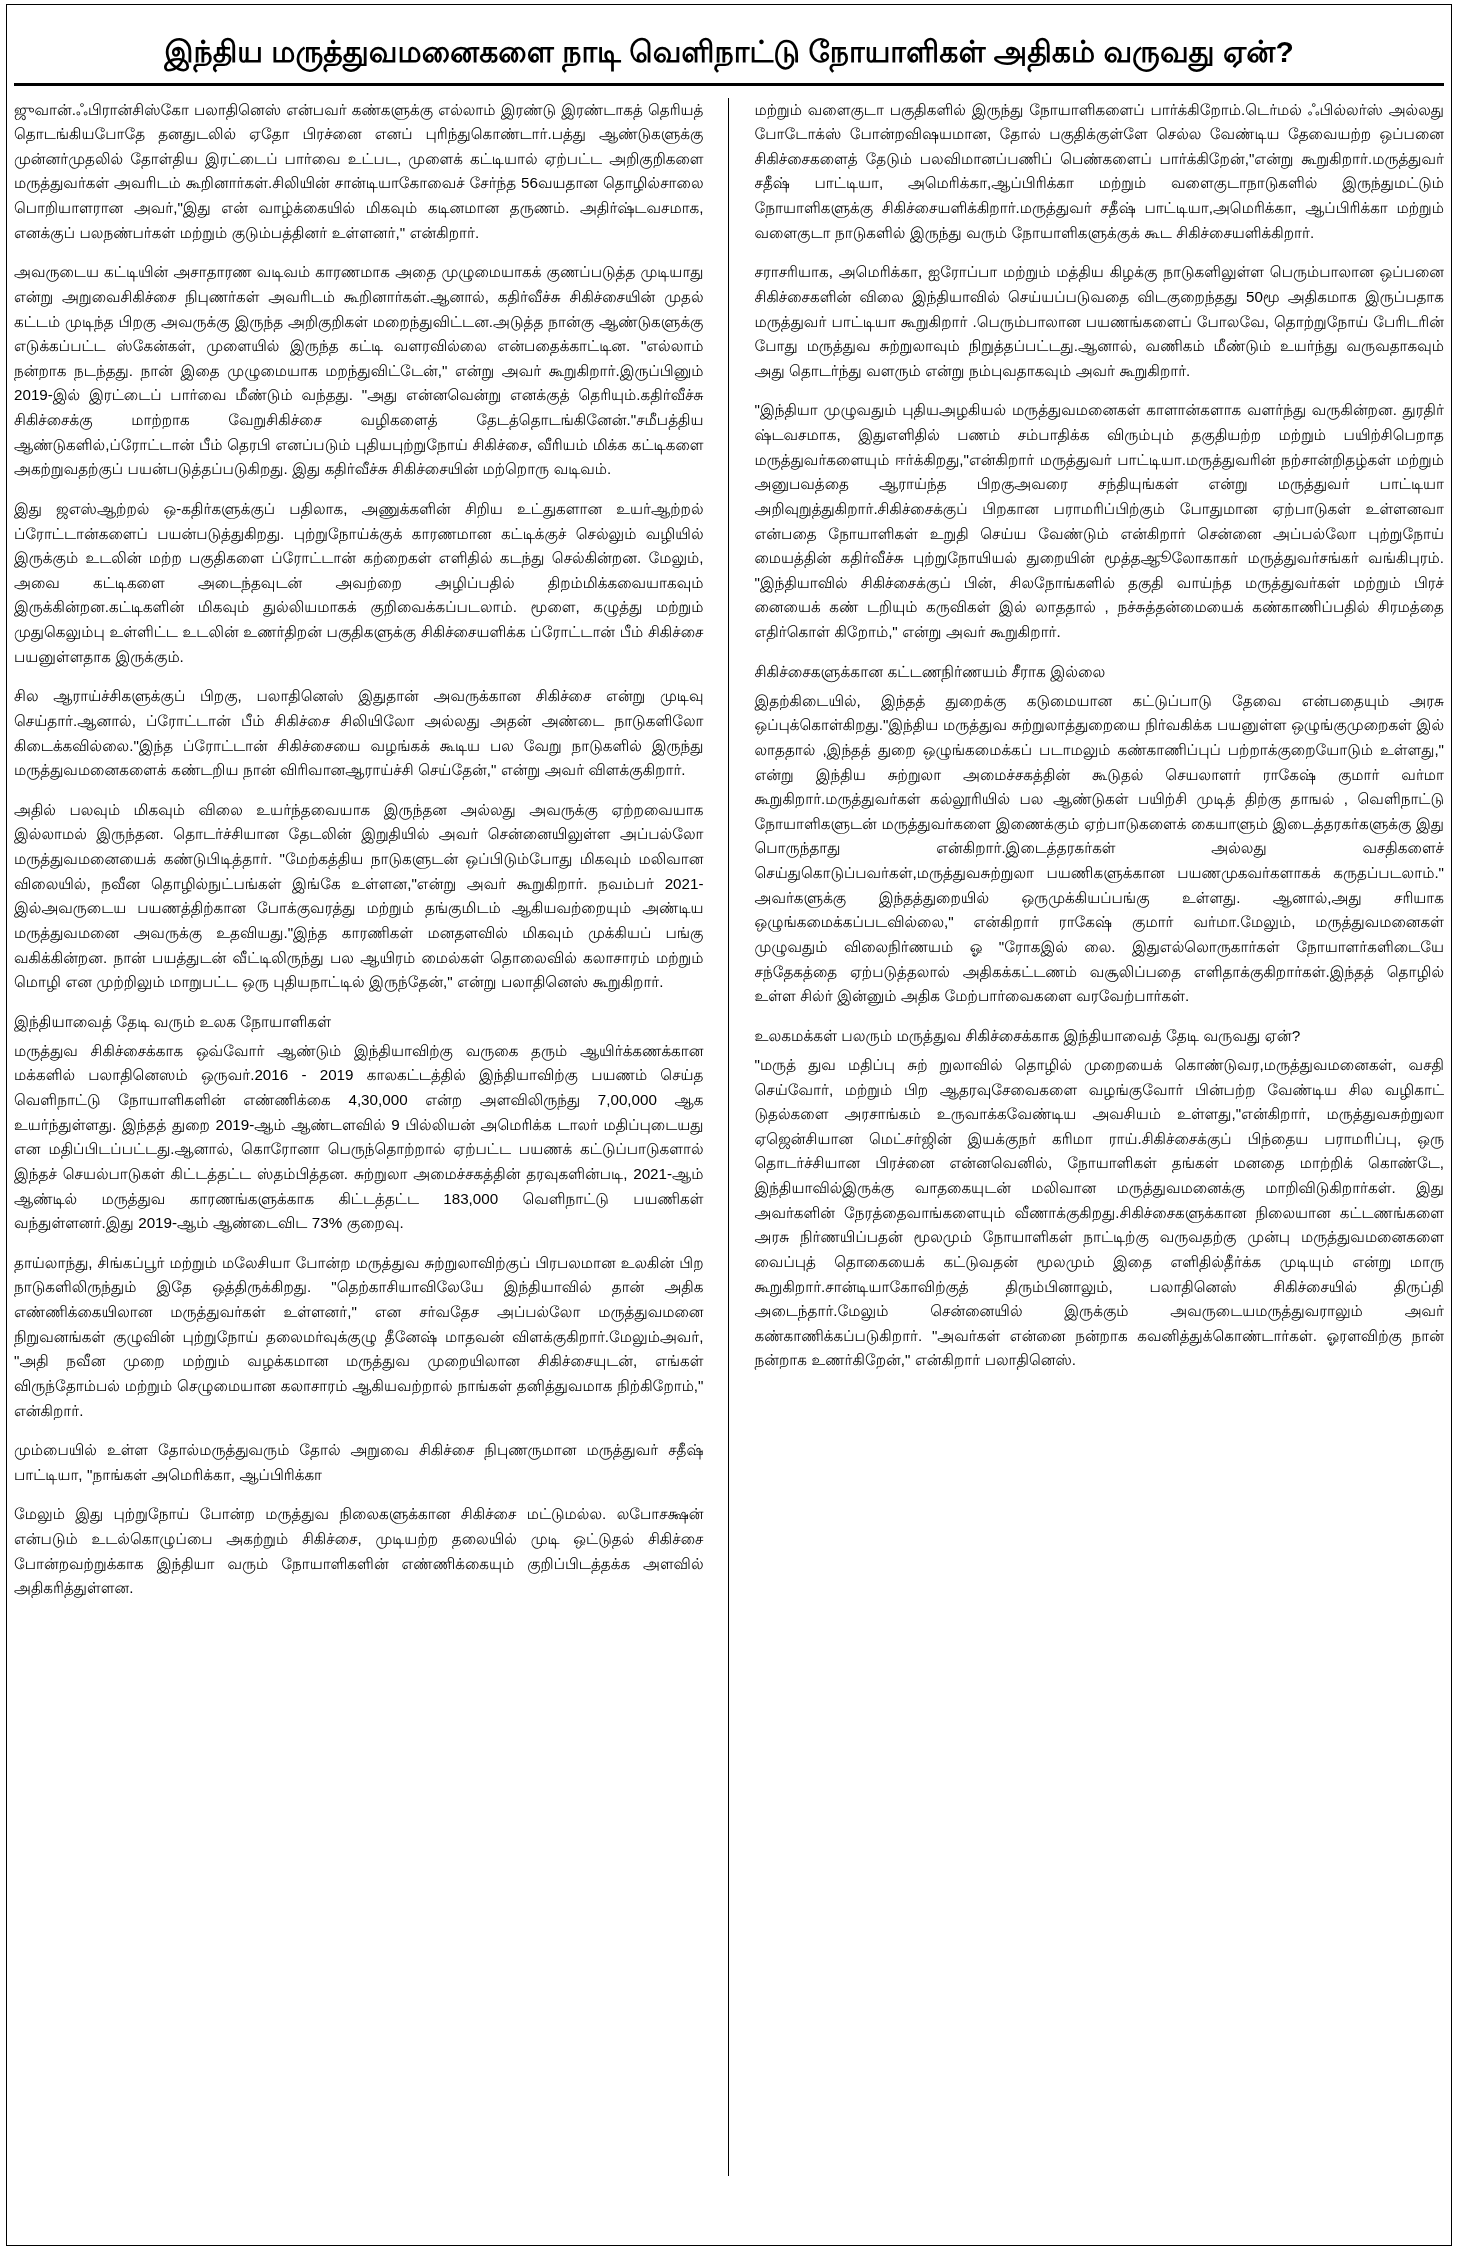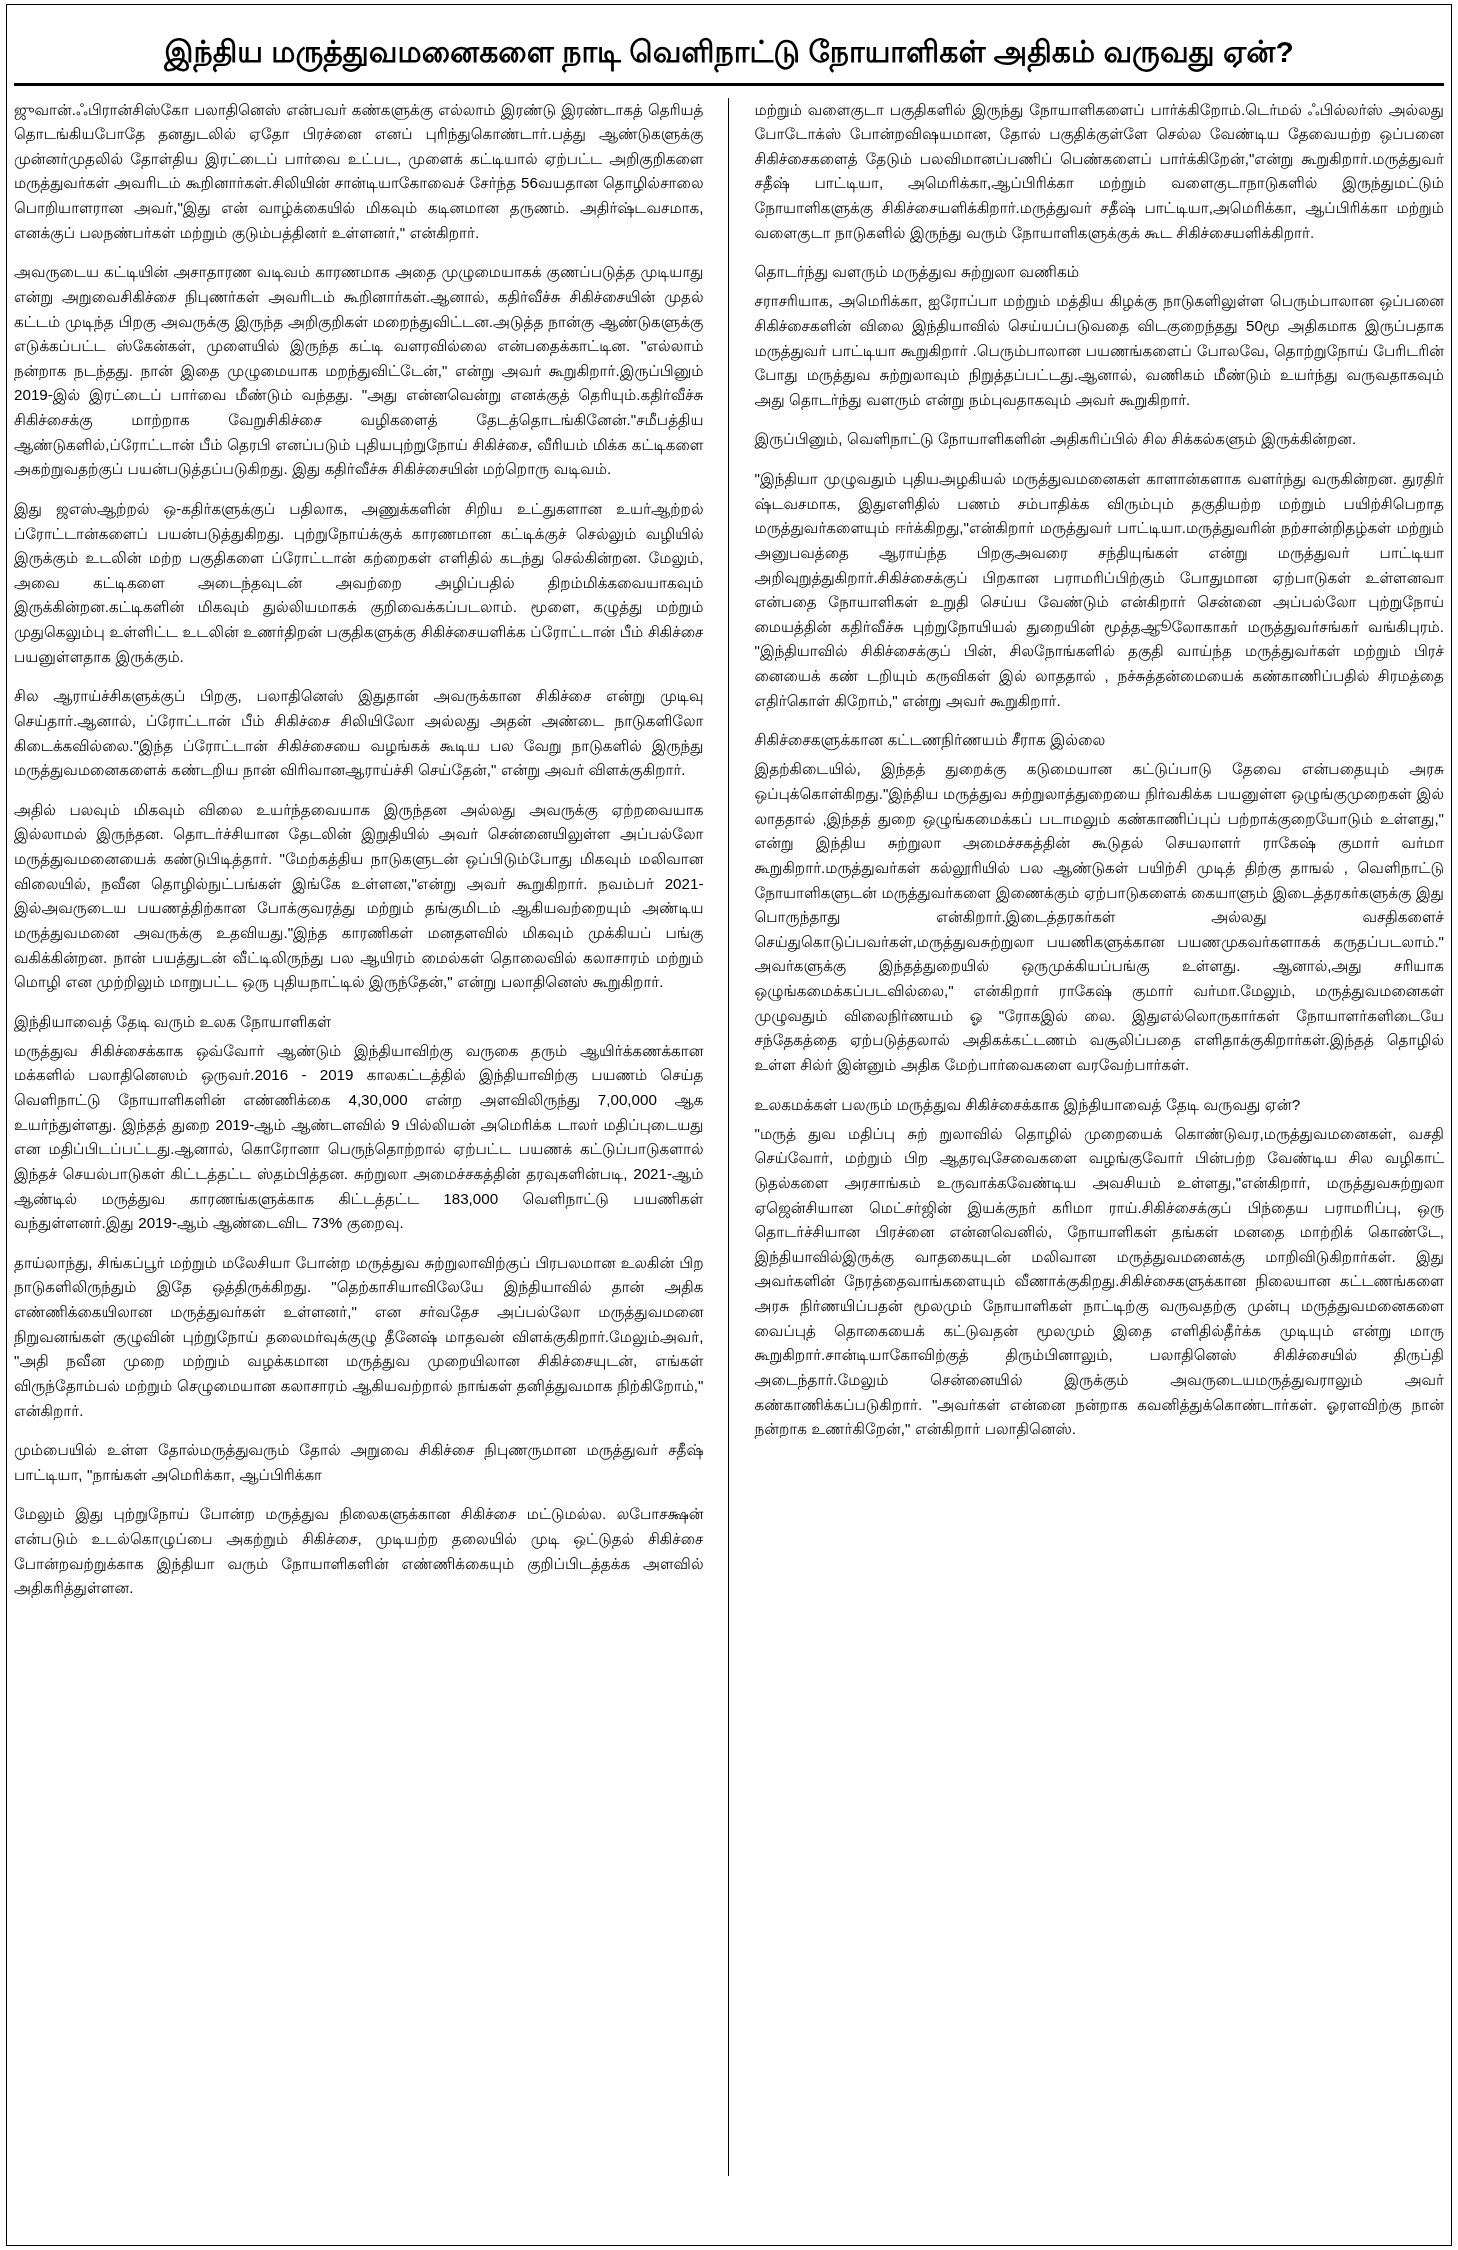--- a/index.html
+++ b/index.html
@@ -119,23 +119,21 @@
       <p class="para">அதில் பலவும் மிகவும் விலை உயர்ந்தவையாக இருந்தன அல்லது அவருக்கு ஏற்றவையாக இல்லாமல் இருந்தன. தொடர்ச்சியான தேடலின் இறுதியில் அவர் சென்னையிலுள்ள அப்பல்லோ மருத்துவமனையைக் கண்டுபிடித்தார். "மேற்கத்திய நாடுகளுடன் ஒப்பிடும்போது மிகவும் மலிவான விலையில், நவீன தொழில்நுட்பங்கள் இங்கே உள்ளன,"என்று அவர் கூறுகிறார். நவம்பர் 2021-இல்அவருடைய பயணத்திற்கான போக்குவரத்து மற்றும் தங்குமிடம் ஆகியவற்றையும் அண்டிய மருத்துவமனை அவருக்கு உதவியது."இந்த காரணிகள் மனதளவில் மிகவும் முக்கியப் பங்கு வகிக்கின்றன. நான் பயத்துடன் வீட்டிலிருந்து பல ஆயிரம் மைல்கள் தொலைவில் கலாசாரம் மற்றும் மொழி என முற்றிலும் மாறுபட்ட ஒரு புதியநாட்டில் இருந்தேன்," என்று பலாதினெஸ் கூறுகிறார்.</p>
       <p class="subhead">இந்தியாவைத் தேடி வரும் உலக நோயாளிகள்</p>
       <p class="para">மருத்துவ சிகிச்சைக்காக ஒவ்வோர் ஆண்டும் இந்தியாவிற்கு வருகை தரும் ஆயிர்க்கணக்கான மக்களில் பலாதினெஸம் ஒருவர்.2016 - 2019 காலகட்டத்தில் இந்தியாவிற்கு பயணம் செய்த வெளிநாட்டு நோயாளிகளின் எண்ணிக்கை 4,30,000 என்ற அளவிலிருந்து 7,00,000 ஆக உயர்ந்துள்ளது. இந்தத் துறை 2019-ஆம் ஆண்டளவில் 9 பில்லியன் அமெரிக்க டாலர் மதிப்புடையது என மதிப்பிடப்பட்டது.ஆனால், கொரோனா பெருந்தொற்றால் ஏற்பட்ட பயணக் கட்டுப்பாடுகளால் இந்தச் செயல்பாடுகள் கிட்டத்தட்ட ஸ்தம்பித்தன. சுற்றுலா அமைச்சகத்தின் தரவுகளின்படி, 2021-ஆம் ஆண்டில் மருத்துவ காரணங்களுக்காக கிட்டத்தட்ட 183,000 வெளிநாட்டு பயணிகள் வந்துள்ளனர்.இது 2019-ஆம் ஆண்டைவிட 73% குறைவு.</p>
       <p class="para">தாய்லாந்து, சிங்கப்பூர் மற்றும் மலேசியா போன்ற மருத்துவ சுற்றுலாவிற்குப் பிரபலமான உலகின் பிற நாடுகளிலிருந்தும் இதே ஒத்திருக்கிறது. "தெற்காசியாவிலேயே இந்தியாவில் தான் அதிக எண்ணிக்கையிலான மருத்துவர்கள் உள்ளனர்," என சர்வதேச அப்பல்லோ மருத்துவமனை நிறுவனங்கள் குழுவின் புற்றுநோய் தலைமர்வுக்குழு தீனேஷ் மாதவன் விளக்குகிறார்.மேலும்அவர், "அதி நவீன முறை மற்றும் வழக்கமான மருத்துவ முறையிலான சிகிச்சையுடன், எங்கள் விருந்தோம்பல் மற்றும் செழுமையான கலாசாரம் ஆகியவற்றால் நாங்கள் தனித்துவமாக நிற்கிறோம்," என்கிறார்.</p>
       <p class="para">மும்பையில் உள்ள தோல்மருத்துவரும் தோல் அறுவை சிகிச்சை நிபுணருமான மருத்துவர் சதீஷ் பாட்டியா, "நாங்கள் அமெரிக்கா, ஆப்பிரிக்கா</p>
       <p class="para">மேலும் இது புற்றுநோய் போன்ற மருத்துவ நிலைகளுக்கான சிகிச்சை மட்டுமல்ல. லபோசக்ஷன் என்படும் உடல்கொழுப்பை அகற்றும் சிகிச்சை, முடியற்ற தலையில் முடி ஒட்டுதல் சிகிச்சை போன்றவற்றுக்காக இந்தியா வரும் நோயாளிகளின் எண்ணிக்கையும் குறிப்பிடத்தக்க அளவில் அதிகரித்துள்ளன.</p>
     </div>
 
     <div class="col right">
       <p class="para">மற்றும் வளைகுடா பகுதிகளில் இருந்து நோயாளிகளைப் பார்க்கிறோம்.டெர்மல் ஃபில்லர்ஸ் அல்லது போடோக்ஸ் போன்றவிஷயமான, தோல் பகுதிக்குள்ளே செல்ல வேண்டிய தேவையற்ற ஒப்பனை சிகிச்சைகளைத் தேடும் பலவிமானப்பணிப் பெண்களைப் பார்க்கிறேன்,"என்று கூறுகிறார்.மருத்துவர் சதீஷ் பாட்டியா, அமெரிக்கா,ஆப்பிரிக்கா மற்றும் வளைகுடாநாடுகளில் இருந்துமட்டும் நோயாளிகளுக்கு சிகிச்சையளிக்கிறார்.மருத்துவர் சதீஷ் பாட்டியா,அமெரிக்கா, ஆப்பிரிக்கா மற்றும் வளைகுடா நாடுகளில் இருந்து வரும் நோயாளிகளுக்குக் கூட சிகிச்சையளிக்கிறார்.</p>
-      <p class="subhead">தொடர்ந்து வளரும் மருத்துவ சுற்றுலா வணிகம்</p>
       <p class="para">சராசரியாக, அமெரிக்கா, ஐரோப்பா மற்றும் மத்திய கிழக்கு நாடுகளிலுள்ள பெரும்பாலான ஒப்பனை சிகிச்சைகளின் விலை இந்தியாவில் செய்யப்படுவதை விடகுறைந்தது 50மூ அதிகமாக இருப்பதாக மருத்துவர் பாட்டியா கூறுகிறார் .பெரும்பாலான பயணங்களைப் போலவே, தொற்றுநோய் பேரிடரின் போது மருத்துவ சுற்றுலாவும் நிறுத்தப்பட்டது.ஆனால், வணிகம் மீண்டும் உயர்ந்து வருவதாகவும் அது தொடர்ந்து வளரும் என்று நம்புவதாகவும் அவர் கூறுகிறார்.</p>
-      <p class="para">இருப்பினும், வெளிநாட்டு நோயாளிகளின் அதிகரிப்பில் சில சிக்கல்களும் இருக்கின்றன.</p>
       <p class="para">"இந்தியா முழுவதும் புதியஅழகியல் மருத்துவமனைகள் காளான்களாக வளர்ந்து வருகின்றன. துரதிர் ஷ்டவசமாக, இதுஎளிதில் பணம் சம்பாதிக்க விரும்பும் தகுதியற்ற மற்றும் பயிற்சிபெறாத மருத்துவர்களையும் ஈர்க்கிறது,"என்கிறார் மருத்துவர் பாட்டியா.மருத்துவரின் நற்சான்றிதழ்கள் மற்றும் அனுபவத்தை ஆராய்ந்த பிறகுஅவரை சந்தியுங்கள் என்று மருத்துவர் பாட்டியா அறிவுறுத்துகிறார்.சிகிச்சைக்குப் பிறகான பராமரிப்பிற்கும் போதுமான ஏற்பாடுகள் உள்ளனவா என்பதை நோயாளிகள் உறுதி செய்ய வேண்டும் என்கிறார் சென்னை அப்பல்லோ புற்றுநோய் மையத்தின் கதிர்வீச்சு புற்றுநோயியல் துறையின் மூத்தஆூலோகாகர் மருத்துவர்சங்கர் வங்கிபுரம். "இந்தியாவில் சிகிச்சைக்குப் பின், சிலநோங்களில் தகுதி வாய்ந்த மருத்துவர்கள் மற்றும் பிரச் னையைக் கண் டறியும் கருவிகள் இல் லாததால் , நச்சுத்தன்மையைக் கண்காணிப்பதில் சிரமத்தை எதிர்கொள் கிறோம்," என்று அவர் கூறுகிறார்.</p>
       <p class="subhead">சிகிச்சைகளுக்கான கட்டணநிர்ணயம் சீராக இல்லை</p>
       <p class="para">இதற்கிடையில், இந்தத் துறைக்கு கடுமையான கட்டுப்பாடு தேவை என்பதையும் அரசு ஒப்புக்கொள்கிறது."இந்திய மருத்துவ சுற்றுலாத்துறையை நிர்வகிக்க பயனுள்ள ஒழுங்குமுறைகள் இல் லாததால் ,இந்தத் துறை ஒழுங்கமைக்கப் படாமலும் கண்காணிப்புப் பற்றாக்குறையோடும் உள்ளது," என்று இந்திய சுற்றுலா அமைச்சகத்தின் கூடுதல் செயலாளர் ராகேஷ் குமார் வர்மா கூறுகிறார்.மருத்துவர்கள் கல்லூரியில் பல ஆண்டுகள் பயிற்சி முடித் திற்கு தாஙல் , வெளிநாட்டு நோயாளிகளுடன் மருத்துவர்களை இணைக்கும் ஏற்பாடுகளைக் கையாளும் இடைத்தரகர்களுக்கு இது பொருந்தாது என்கிறார்.இடைத்தரகர்கள் அல்லது வசதிகளைச் செய்துகொடுப்பவர்கள்,மருத்துவசுற்றுலா பயணிகளுக்கான பயணமுகவர்களாகக் கருதப்படலாம்." அவர்களுக்கு இந்தத்துறையில் ஒருமுக்கியப்பங்கு உள்ளது. ஆனால்,அது சரியாக ஒழுங்கமைக்கப்படவில்லை," என்கிறார் ராகேஷ் குமார் வர்மா.மேலும், மருத்துவமனைகள் முழுவதும் விலைநிர்ணயம் ஓ "ரோகஇல் லை. இதுஎல்லொருகார்கள் நோயாளர்களிடையே சந்தேகத்தை ஏற்படுத்தலால் அதிகக்கட்டணம் வசூலிப்பதை எளிதாக்குகிறார்கள்.இந்தத் தொழில் உள்ள சில்ர் இன்னும் அதிக மேற்பார்வைகளை வரவேற்பார்கள்.</p>
       <p class="subhead">உலகமக்கள் பலரும் மருத்துவ சிகிச்சைக்காக இந்தியாவைத் தேடி வருவது ஏன்?</p>
       <p class="para">"மருத் துவ மதிப்பு சுற் றுலாவில் தொழில் முறையைக் கொண்டுவர,மருத்துவமனைகள், வசதி செய்வோர், மற்றும் பிற ஆதரவுசேவைகளை வழங்குவோர் பின்பற்ற வேண்டிய சில வழிகாட் டுதல்களை அரசாங்கம் உருவாக்கவேண்டிய அவசியம் உள்ளது,"என்கிறார், மருத்துவசுற்றுலா ஏஜென்சியான மெட்சர்ஜின் இயக்குநர் கரிமா ராய்.சிகிச்சைக்குப் பிந்தைய பராமரிப்பு, ஒரு தொடர்ச்சியான பிரச்னை என்னவெனில், நோயாளிகள் தங்கள் மனதை மாற்றிக் கொண்டே, இந்தியாவில்இருக்கு வாதகையுடன் மலிவான மருத்துவமனைக்கு மாறிவிடுகிறார்கள். இது அவர்களின் நேரத்தைவாங்களையும் வீணாக்குகிறது.சிகிச்சைகளுக்கான நிலையான கட்டணங்களை அரசு நிர்ணயிப்பதன் மூலமும் நோயாளிகள் நாட்டிற்கு வருவதற்கு முன்பு மருத்துவமனைகளை வைப்புத் தொகையைக் கட்டுவதன் மூலமும் இதை எளிதில்தீர்க்க முடியும் என்று மாரு கூறுகிறார்.சான்டியாகோவிற்குத் திரும்பினாலும், பலாதினெஸ் சிகிச்சையில் திருப்தி அடைந்தார்.மேலும் சென்னையில் இருக்கும் அவருடையமருத்துவராலும் அவர் கண்காணிக்கப்படுகிறார். "அவர்கள் என்னை நன்றாக கவனித்துக்கொண்டார்கள். ஓரளவிற்கு நான் நன்றாக உணர்கிறேன்," என்கிறார் பலாதினெஸ்.</p>
     </div>
 
   </div>
 </div>
 

